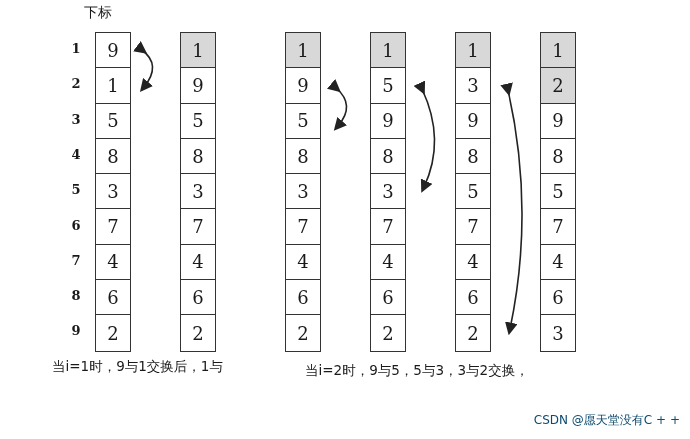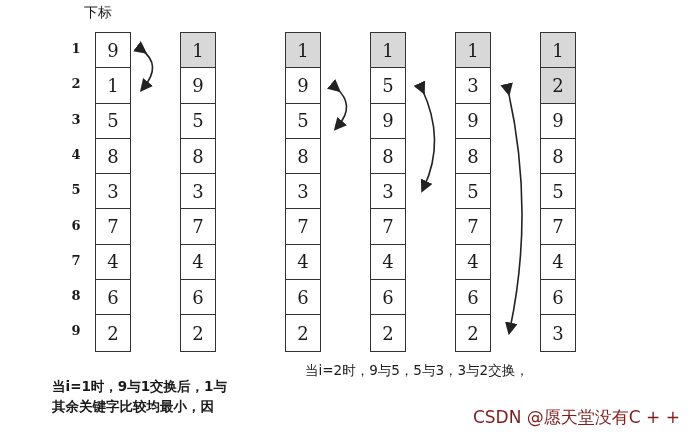--- a/index.html
+++ b/index.html
@@ -5,21 +5,21 @@
   html,body{margin:0;padding:0;background:#fff;}
   body{width:690px;height:439px;position:relative;overflow:hidden;font-family:"DejaVu Serif","Liberation Serif",serif;color:#1a1a1a;}
   .title{position:absolute;left:56px;top:4px;font-size:14px;font-family:"DejaVu Sans","Liberation Sans",sans-serif;margin-left:28px;}
   .idx{position:absolute;left:68px;width:16px;text-align:center;font-size:13px;font-weight:bold;}
   .col{position:absolute;top:32px;width:36px;border:1.5px solid #333;box-sizing:border-box;}
   .cell{height:35.3px;border-bottom:1.5px solid #333;box-sizing:border-box;display:flex;align-items:center;justify-content:center;font-size:18px;background:#fff;}
   .cell:last-child{border-bottom:none;}
   .cell.g{background:#d8d8d8;}
   svg.arrows{position:absolute;left:0;top:0;}
   .cap{position:absolute;font-size:13.5px;line-height:20px;font-family:"DejaVu Sans","Liberation Sans",sans-serif;}
-  .wm{position:absolute;right:10px;bottom:10px;font-size:17px;color:#7f1d1d;font-family:"DejaVu Sans","Liberation Sans",sans-serif;}
+  .wm{position:absolute;right:10px;bottom:10px;font-size:12px;color:#0c4a6e;font-family:"DejaVu Sans","Liberation Sans",sans-serif;}
 </style>
 </head>
 <body>
 
 <div class="title">下标</div>
 <div id="idx-wrap">
     <div class="idx" style="top: 41px;">1</div>
     <div class="idx" style="top: 76.3px;">2</div>
     <div class="idx" style="top: 111.6px;">3</div>
     <div class="idx" style="top: 146.9px;">4</div>
@@ -103,20 +103,19 @@
     <marker id="ah" markerWidth="8" markerHeight="8" refX="4" refY="4" orient="auto">
       <path d="M0,0 L8,4 L0,8 Z" fill="#222"></path>
     </marker>
   </defs>
   <path d="M142,50 Q162,65 144,87" stroke="#222" stroke-width="1.6" fill="none" marker-start="url(#ah)" marker-end="url(#ah)"></path>
   <path d="M336,88 Q356,105 338,126" stroke="#222" stroke-width="1.6" fill="none" marker-start="url(#ah)" marker-end="url(#ah)"></path>
   <path d="M422,89 Q446,140 424,187" stroke="#222" stroke-width="1.6" fill="none" marker-start="url(#ah)" marker-end="url(#ah)"></path>
   <path d="M508,90 Q535,210 510,329" stroke="#222" stroke-width="1.6" fill="none" marker-start="url(#ah)" marker-end="url(#ah)"></path>
 </svg>
 
-<div class="cap" style="left:52px;top:376px;font-weight:bold;">
+<div class="cap" style="left:52px;top:356px;">
   <div>当i=1时，9与1交换后，1与</div>
-  <div>其余关键字比较均最小，因</div>
 </div>
 <div class="cap" style="left:305px;top:360px;">
   <div>当i=2时，9与5，5与3，3与2交换，</div>
 </div>
 <div class="wm">CSDN @愿天堂没有C + +</div>
 
 </body></html>

